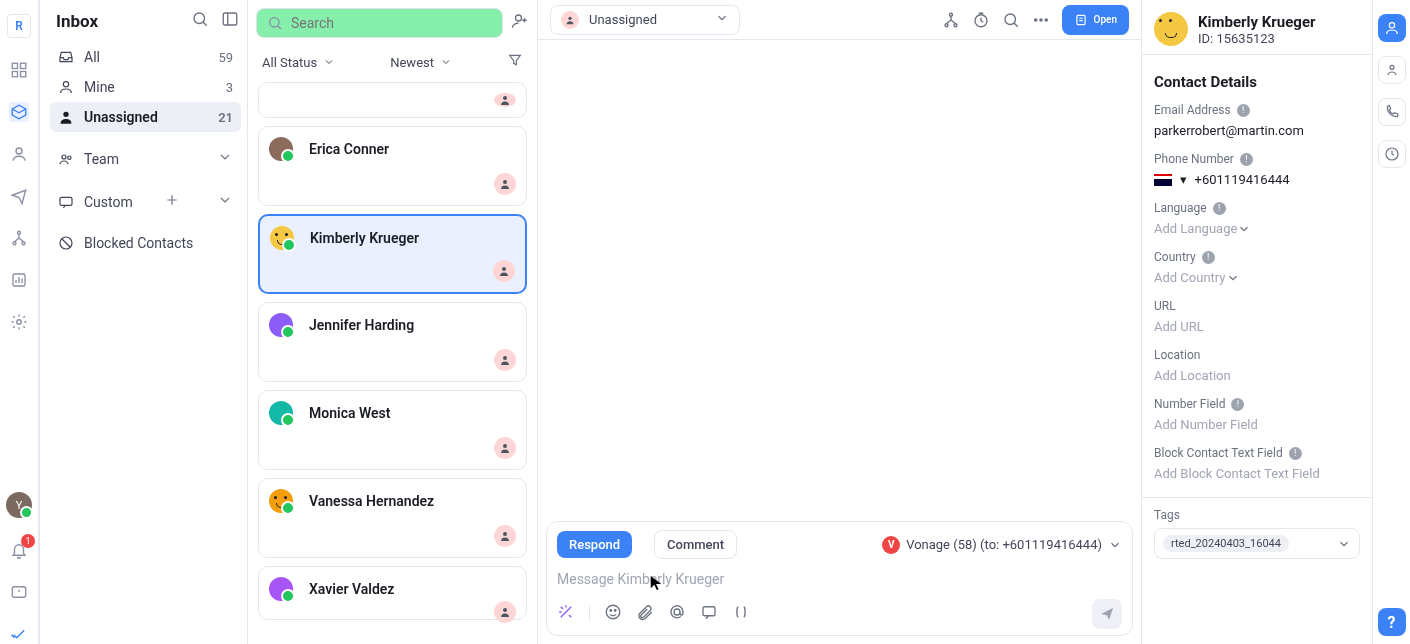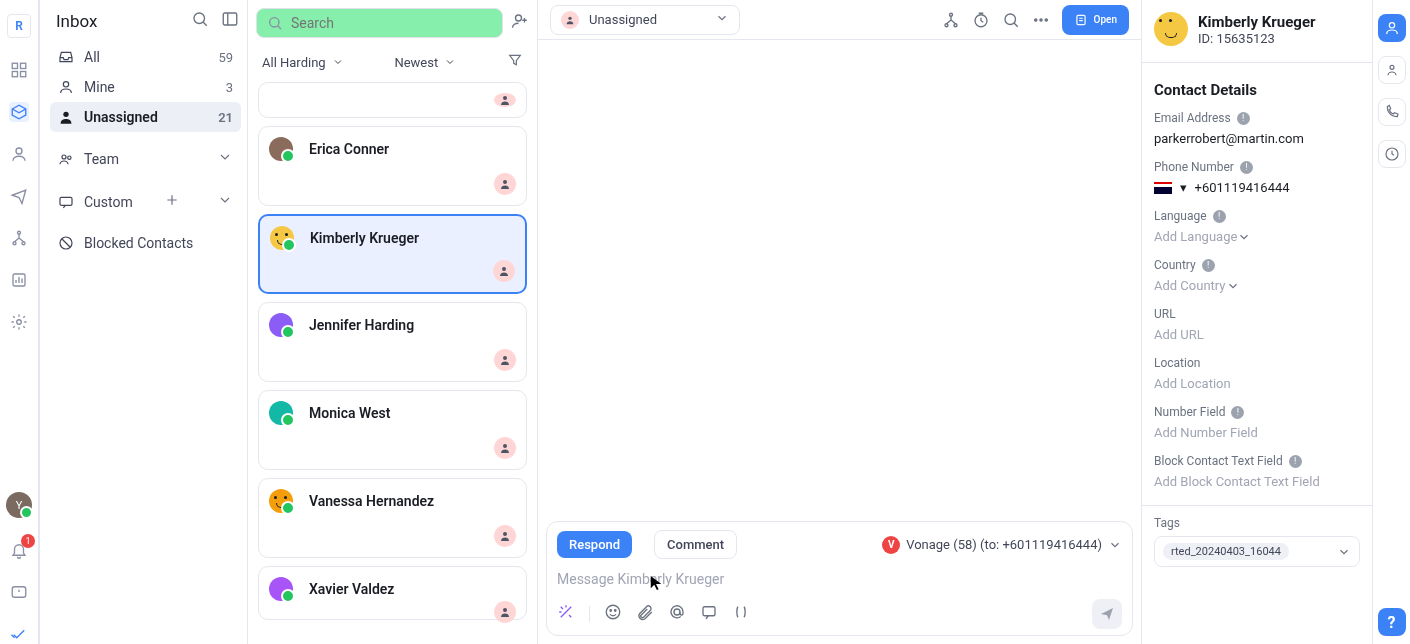--- a/index.html
+++ b/index.html
@@ -13,21 +13,21 @@
 .rail-icon svg { width: 18px; height: 18px; stroke: currentColor; fill:none; stroke-width:1.8; }
 .rail .spacer { flex: 1; }
 .rail .user-bubble { width: 26px; height:26px; border-radius:50%; background:#7a6a5f; color:#fff; font-size:11px; display:flex; align-items:center; justify-content:center; position:relative;}
 .rail .user-bubble::after{content:'';position:absolute;right:-1px;bottom:-1px;width:9px;height:9px;border-radius:50%;background:#22c55e;border:2px solid #fff;}
 .rail .bell { position:relative; }
 .rail .bell .badge { position:absolute; top:-6px; right:-6px; width:14px; height:14px; background:#ef4444; color:#fff; font-size:9px; border-radius:50%; display:flex; align-items:center; justify-content:center;}
 
 
 .inbox-col { width: 208px; height:100%; border-right: 1px solid #e5e7ee; padding: 10px 6px 10px 10px; }
 .inbox-head { display:flex; align-items:center; justify-content:space-between; padding: 0 2px 10px 6px;}
-.inbox-head h1 { font-size: 17px; font-weight: 400; color:#1b1d24;}
+.inbox-head h1 { font-size: 17px; font-weight: 700; color:#1b1d24;}
 .inbox-head .icons{display:flex; gap:12px;}
 .inbox-head .ico{color:#6b7280; cursor:pointer;}
 .inbox-head .ico svg{width:18px;height:18px;stroke:currentColor;fill:none;stroke-width:1.8;}
 .ib-item{display:flex;align-items:center;gap:10px;padding:7px 8px;border-radius:6px;color:#424658;font-size:14px;cursor:pointer;}
 .ib-item .cnt{margin-left:auto;color:#6b7280;font-size:13px;}
 .ib-item .chev{margin-left:auto;color:#6b7280;}
 .ib-item svg{width:16px;height:16px;stroke:currentColor;fill:none;stroke-width:1.8;}
 .ib-item.sel{background:#eceff6;font-weight:600;color:#1b1d24;}
 .ib-item .plus{margin-left:auto;color:#6b7280;margin-right:6px;}
 .ib-sep{height:10px;}
@@ -90,21 +90,21 @@
 .toolbar .spacer{flex:1;}
 .send{width:30px;height:30px;border-radius:8px;background:#eef0f5;display:flex;align-items:center;justify-content:center;cursor:pointer;}
 .send svg{width:16px;height:16px;fill:#9ca3af;}
 
 
 .details-col{width:230px;height:100%;display:flex;flex-direction:column;padding:12px 0;overflow:hidden;}
 .d-head{display:flex;align-items:center;gap:10px;padding:0 12px;}
 .big-av{width:34px;height:34px;border-radius:50%;}
 .d-head .info .nm{font-size:15px;font-weight:700;color:#1b1d24;}
 .d-head .info .id{font-size:13px;color:#424658;}
-.d-sub{font-size:15px;font-weight:700;color:#1b1d24;padding:18px 12px 8px;border-top:1px solid #e5e7ee;margin-top:16px;}
+.d-sub{font-size:15px;font-weight:700;color:#1b1d24;padding:18px 12px 8px;border-top:1px solid #e5e7ee;margin-top:8px;}
 .fld{padding:4px 12px;}
 .fld .flabel{font-size:12px;color:#6b7280;display:flex;align-items:center;gap:6px;}
 .fld .flabel .ex{width:13px;height:13px;border-radius:50%;background:#9ca3af;color:#fff;font-size:9px;display:flex;align-items:center;justify-content:center;}
 .fld .fval{font-size:13px;color:#1b1d24;padding:6px 0;}
 .fld .fval.ph{color:#a1a5b4;}
 .fld .fval.row{display:flex;align-items:center;gap:8px;}
 .fld .fval.row .flag{width:18px;height:12px;background:linear-gradient(#d00 0 20%,#fff 20% 40%,#003 40% 100%);}
 .fld .fval.drop{display:flex;align-items:center;justify-content:flex-start;cursor:pointer;}
 .fld .fval.drop svg{width:14px;height:14px;stroke:#6b7280;fill:none;stroke-width:2;}
 .tags-sec{border-top:1px solid #e5e7ee;margin-top:6px;padding:10px 12px;}
@@ -288,21 +288,21 @@
       <input placeholder="Search" style="">
     </div>
     <div class="adduser"><svg viewBox="0 0 24 24">
           <circle cx="10" cy="8" r="4"></circle>
           <path d="M2 21c0-4 4-6 8-6"></path>
           <path d="M18 8v6M15 11h6"></path>
         </svg></div>
   </div>
   <div class="filter-row">
     <div class="drop">
-      <span>All Harding</span>
+      <span>All Status</span>
       <svg viewBox="0 0 24 24">
           <path d="M6 9l6 6 6-6"></path>
         </svg>
     </div>
     <div class="drop">
       <span>Newest</span>
       <svg viewBox="0 0 24 24">
           <path d="M6 9l6 6 6-6"></path>
         </svg>
     </div>

